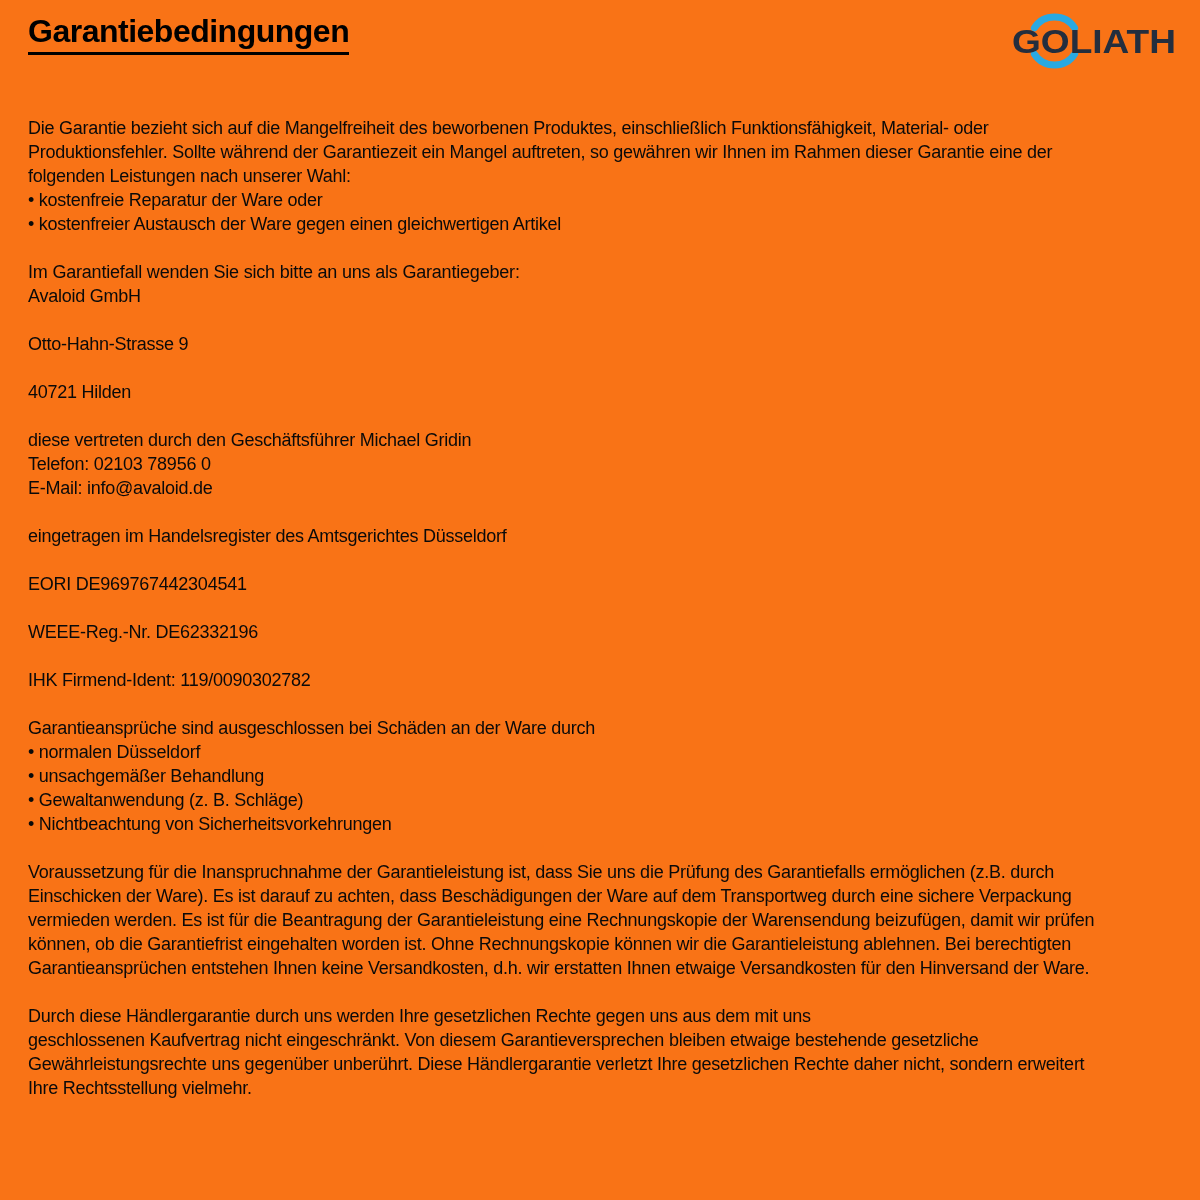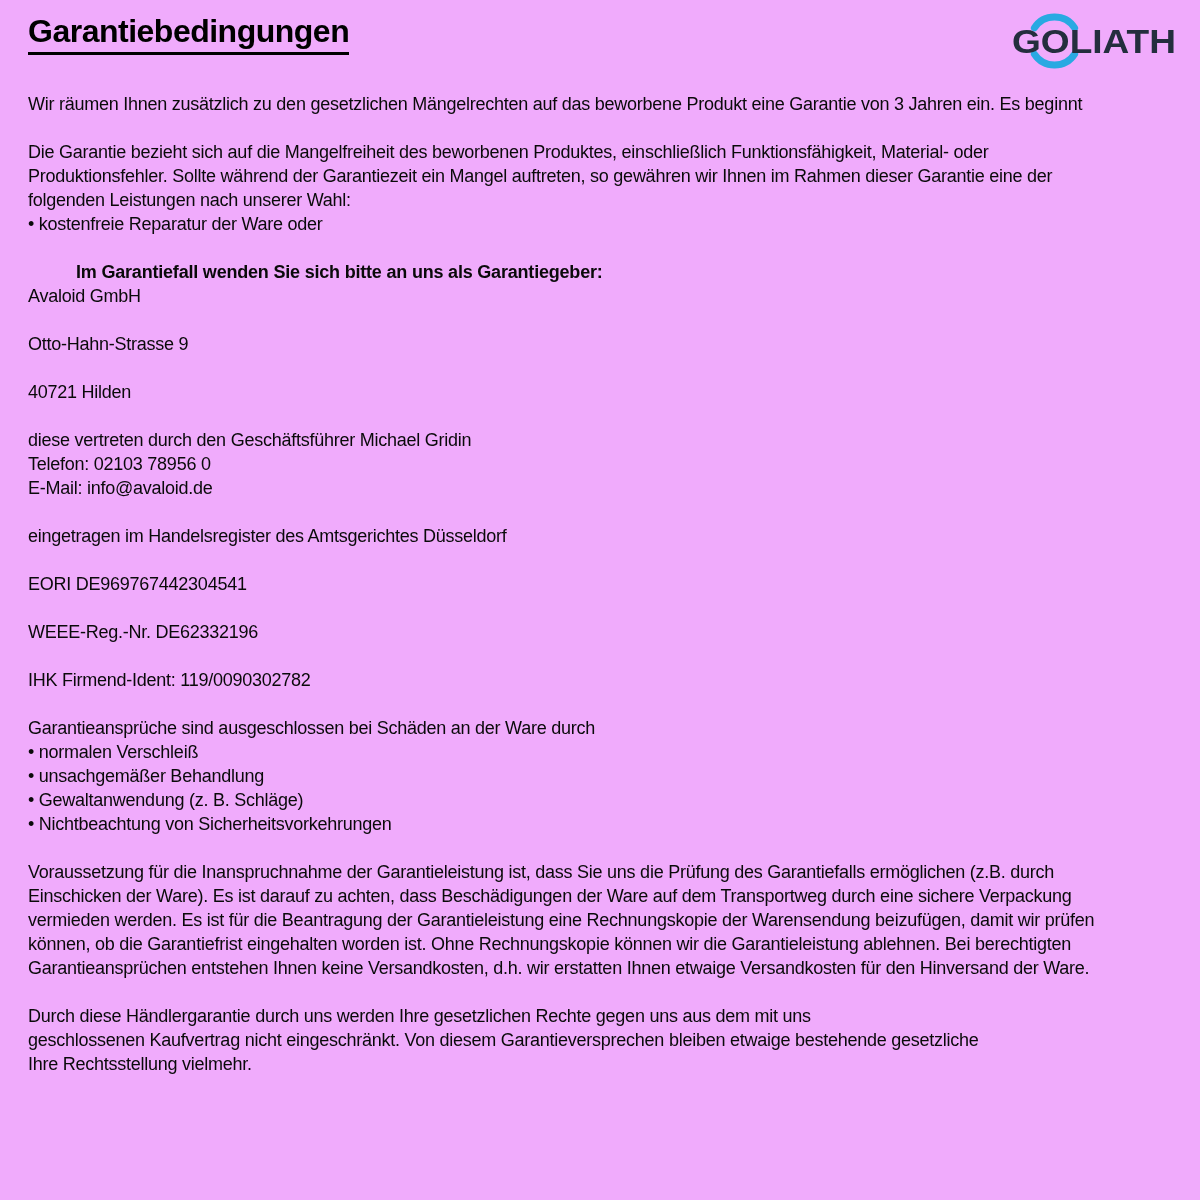--- a/index.html
+++ b/index.html
@@ -13,21 +13,21 @@
     height: 1200px;
     overflow: hidden;
     font-family: "Liberation Sans", "DejaVu Sans", sans-serif;
     color: #0a0a0a;
     -webkit-font-smoothing: antialiased;
   }
   .page {
     position: relative;
     width: 1200px;
     height: 1200px;
-    background: #f0abfc;
+    background: #f97316;
   }
   .doc-title {
     position: absolute;
     left: 28px;
     top: 13px;
     margin: 0;
     font-size: 32px;
     line-height: 37px;
     font-weight: 700;
     letter-spacing: -0.5px;
@@ -54,44 +54,44 @@
     top: 92px;
     width: 1160px;
     height: 1104px;
     font-size: 18px;
     line-height: 24px;
     letter-spacing: -0.25px;
     white-space: nowrap;
     overflow: hidden;
   }
   .line { height: 24px; }
-  .line.bold { font-weight: 700; letter-spacing: -0.2px; margin-left: 48px; }
+  .line.bold { font-weight: 400; letter-spacing: -0.2px; }
 </style>
 </head>
 <body>
 
 <div class="page">
 
   <h1 class="doc-title">Garantiebedingungen</h1>
 
   <div class="logo-wrap">
     <svg width="168" height="60" viewBox="0 0 168 60">
       <path d="M 24.4 16.9 A 24 24 0 0 1 64.6 16.9" fill="none" stroke-width="7" stroke-linecap="round" stroke="#29A9E2"></path>
       <path d="M 64.6 43.1 A 24 24 0 0 1 24.4 43.1" fill="none" stroke-width="7" stroke-linecap="round" stroke="#29A9E2"></path>
       <text class="logo-text" x="2" y="42.4" font-size="34" textLength="164" lengthAdjust="spacingAndGlyphs" fill="#242E3E">GOLIATH</text>
     </svg>
   </div>
 
   <main class="content" id="doc-content">
-      <div class="line">Wir räumen Ihnen zusätzlich zu den gesetzlichen Mängelrechten auf das beworbene Produkt eine Garantie von 3 Jahren ein. Es beginnt</div>
       <div class="line">&nbsp;</div>
       <div class="line">Die Garantie bezieht sich auf die Mangelfreiheit des beworbenen Produktes, einschließlich Funktionsfähigkeit, Material- oder</div>
       <div class="line">Produktionsfehler. Sollte während der Garantiezeit ein Mangel auftreten, so gewähren wir Ihnen im Rahmen dieser Garantie eine der</div>
       <div class="line">folgenden Leistungen nach unserer Wahl:</div>
       <div class="line">• kostenfreie Reparatur der Ware oder</div>
+      <div class="line">• kostenfreier Austausch der Ware gegen einen gleichwertigen Artikel</div>
       <div class="line">&nbsp;</div>
       <div class="line bold">Im Garantiefall wenden Sie sich bitte an uns als Garantiegeber:</div>
       <div class="line">Avaloid GmbH</div>
       <div class="line">&nbsp;</div>
       <div class="line">Otto-Hahn-Strasse 9</div>
       <div class="line">&nbsp;</div>
       <div class="line">40721 Hilden</div>
       <div class="line">&nbsp;</div>
       <div class="line">diese vertreten durch den Geschäftsführer Michael Gridin</div>
       <div class="line">Telefon: 02103 78956 0</div>
@@ -99,29 +99,30 @@
       <div class="line">&nbsp;</div>
       <div class="line">eingetragen im Handelsregister des Amtsgerichtes Düsseldorf</div>
       <div class="line">&nbsp;</div>
       <div class="line">EORI DE969767442304541</div>
       <div class="line">&nbsp;</div>
       <div class="line">WEEE-Reg.-Nr. DE62332196</div>
       <div class="line">&nbsp;</div>
       <div class="line">IHK Firmend-Ident: 119/0090302782</div>
       <div class="line">&nbsp;</div>
       <div class="line">Garantieansprüche sind ausgeschlossen bei Schäden an der Ware durch</div>
-      <div class="line">• normalen Verschleiß</div>
+      <div class="line">• normalen Düsseldorf</div>
       <div class="line">• unsachgemäßer Behandlung</div>
       <div class="line">• Gewaltanwendung (z. B. Schläge)</div>
       <div class="line">• Nichtbeachtung von Sicherheitsvorkehrungen</div>
       <div class="line">&nbsp;</div>
       <div class="line">Voraussetzung für die Inanspruchnahme der Garantieleistung ist, dass Sie uns die Prüfung des Garantiefalls ermöglichen (z.B. durch</div>
       <div class="line">Einschicken der Ware). Es ist darauf zu achten, dass Beschädigungen der Ware auf dem Transportweg durch eine sichere Verpackung</div>
       <div class="line">vermieden werden. Es ist für die Beantragung der Garantieleistung eine Rechnungskopie der Warensendung beizufügen, damit wir prüfen</div>
       <div class="line">können, ob die Garantiefrist eingehalten worden ist. Ohne Rechnungskopie können wir die Garantieleistung ablehnen. Bei berechtigten</div>
       <div class="line">Garantieansprüchen entstehen Ihnen keine Versandkosten, d.h. wir erstatten Ihnen etwaige Versandkosten für den Hinversand der Ware.</div>
       <div class="line">&nbsp;</div>
       <div class="line">Durch diese Händlergarantie durch uns werden Ihre gesetzlichen Rechte gegen uns aus dem mit uns</div>
       <div class="line">geschlossenen Kaufvertrag nicht eingeschränkt. Von diesem Garantieversprechen bleiben etwaige bestehende gesetzliche</div>
+      <div class="line">Gewährleistungsrechte uns gegenüber unberührt. Diese Händlergarantie verletzt Ihre gesetzlichen Rechte daher nicht, sondern erweitert</div>
       <div class="line">Ihre Rechtsstellung vielmehr.</div>
     </main>
 
 </div>
 
 </body></html>

